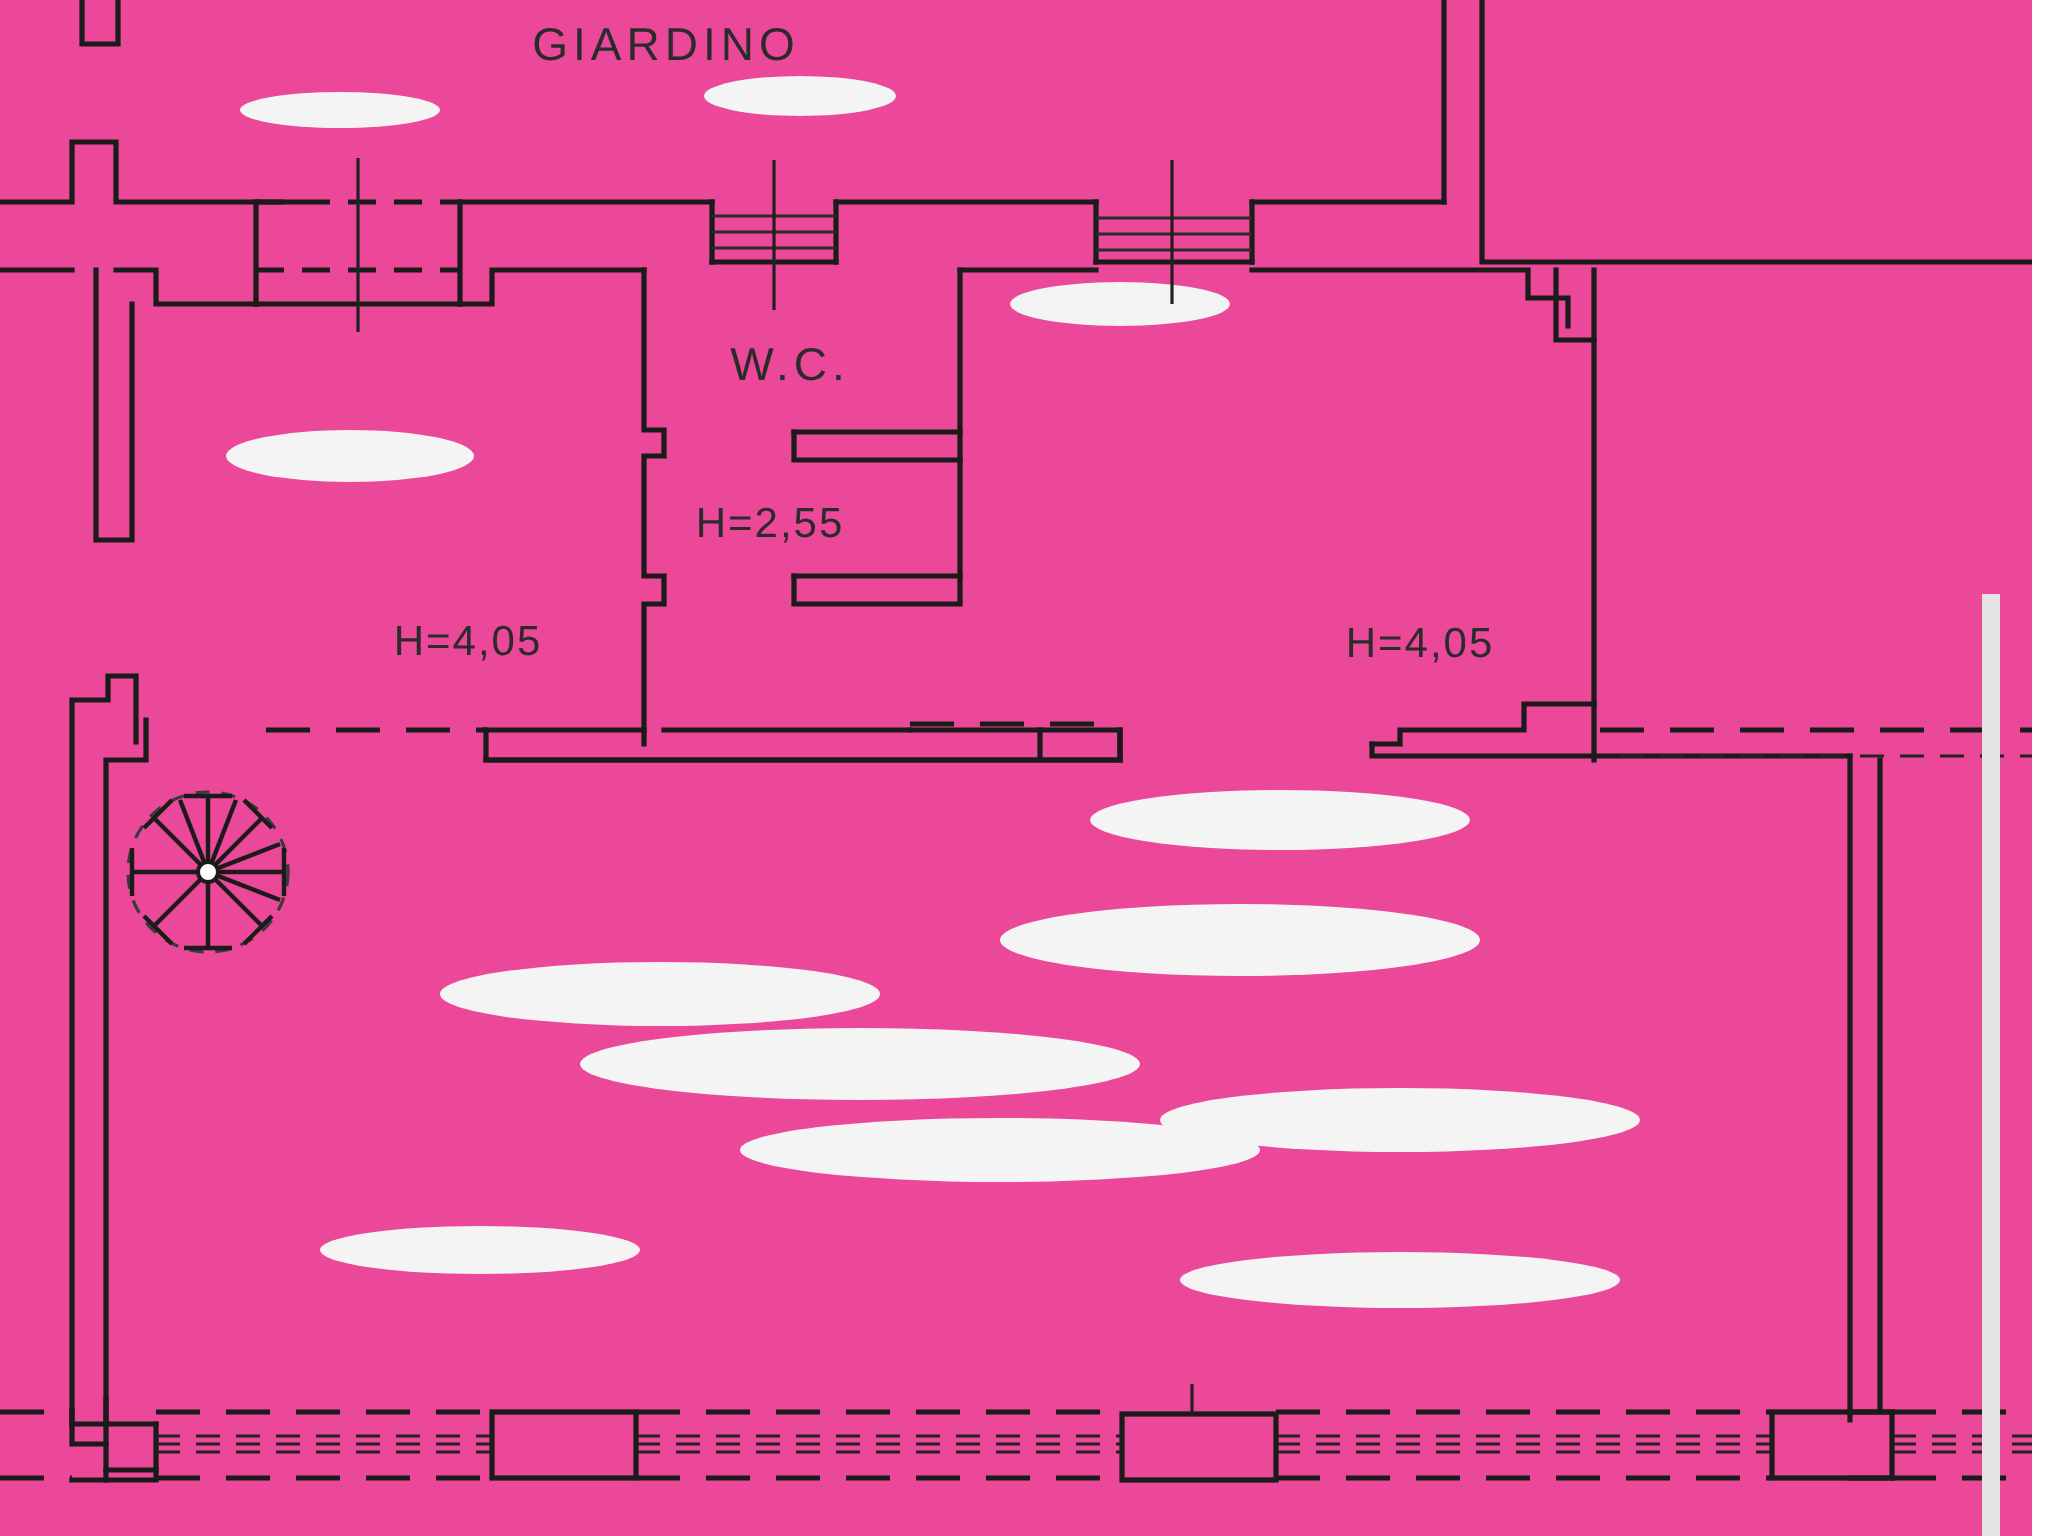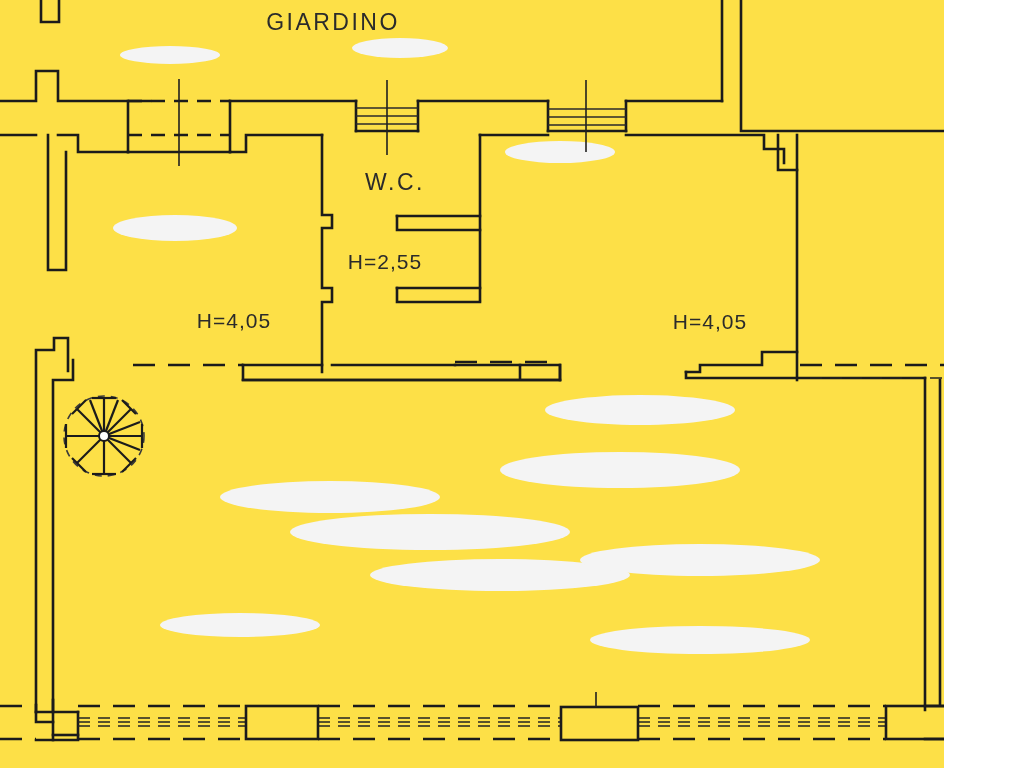--- a/index.html
+++ b/index.html
@@ -6,23 +6,23 @@
   html, body {
     margin: 0;
     padding: 0;
     background: #ffffff;
   }
   body {
     font-family: "Liberation Sans", sans-serif;
   }
   #plan-root {
     position: relative;
-    width: 944px;
+    width: 1016px;
     height: 768px;
-    background: #fde047;
+    background: #ec4899;
     overflow: hidden;
   }
   #plan-svg {
     position: absolute;
     top: 0;
     left: 0;
     width: 1024px;
     height: 768px;
     display: block;
   }

